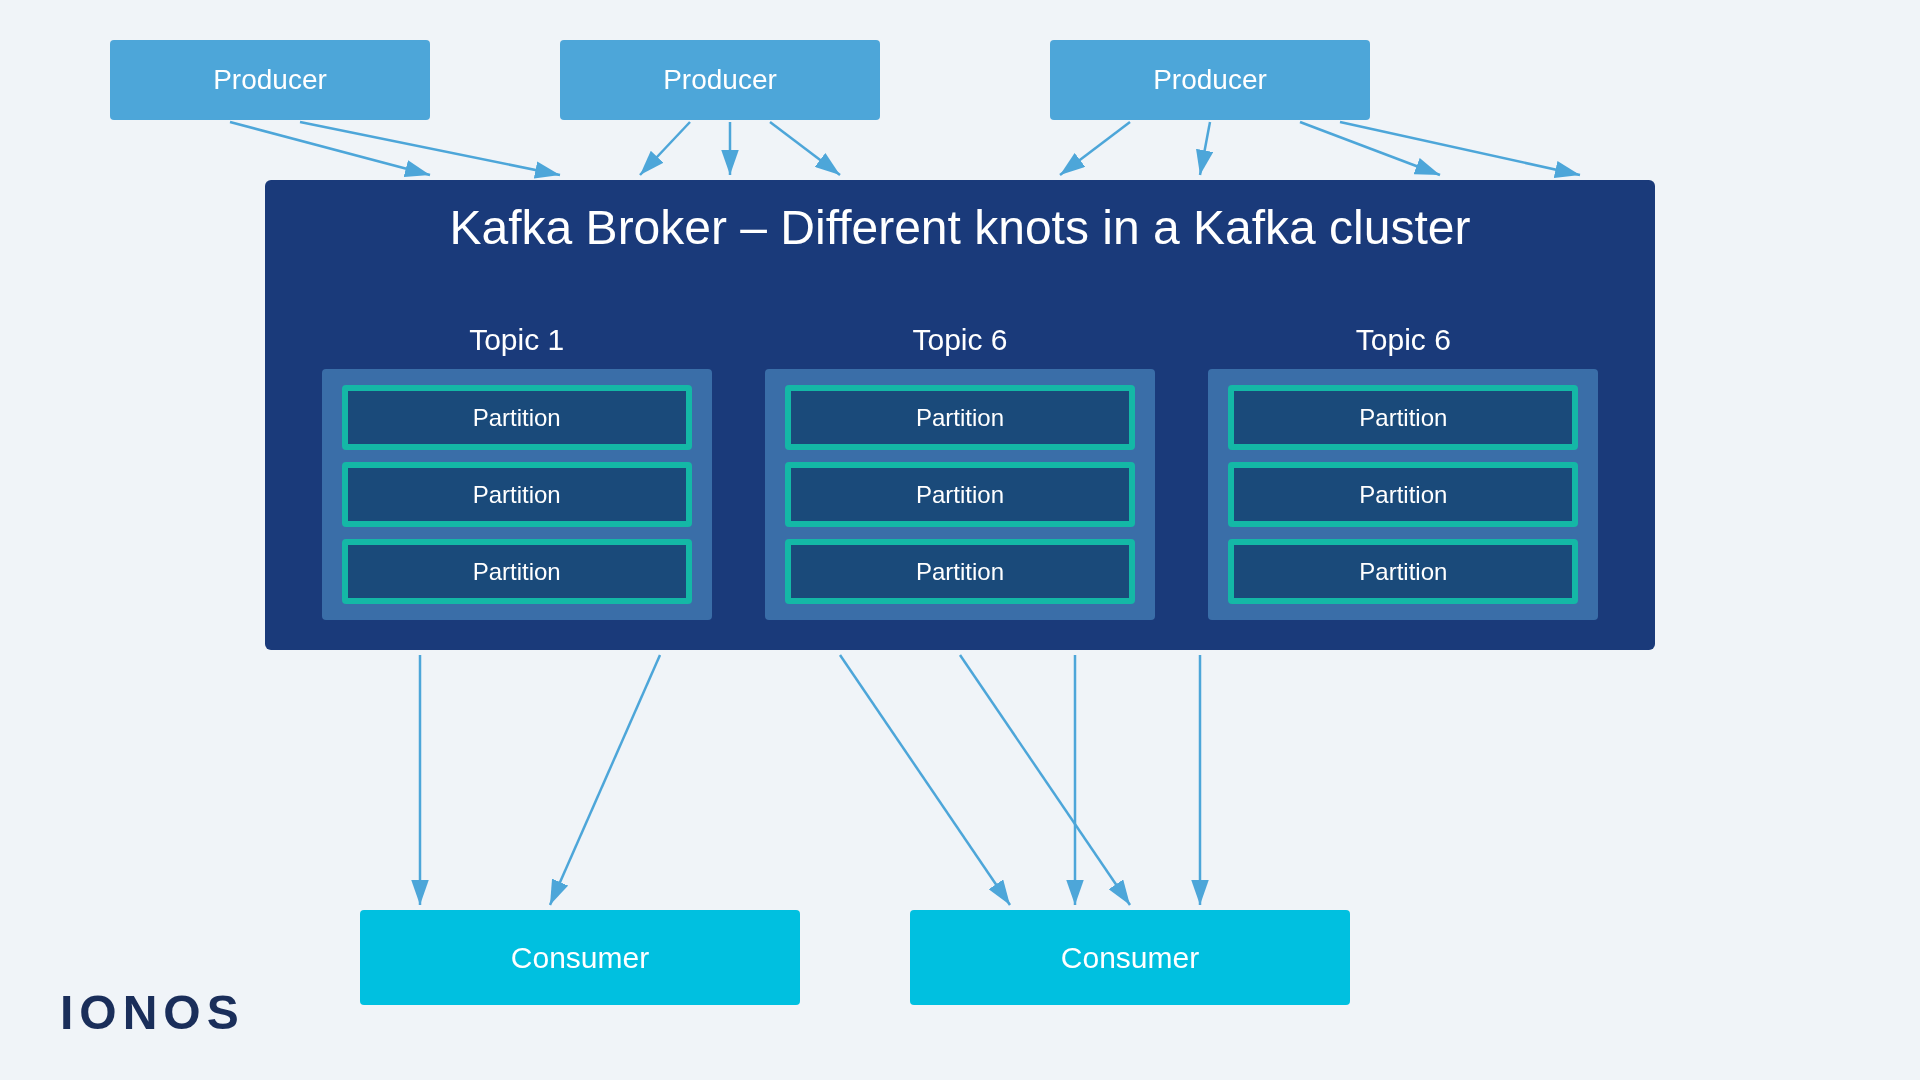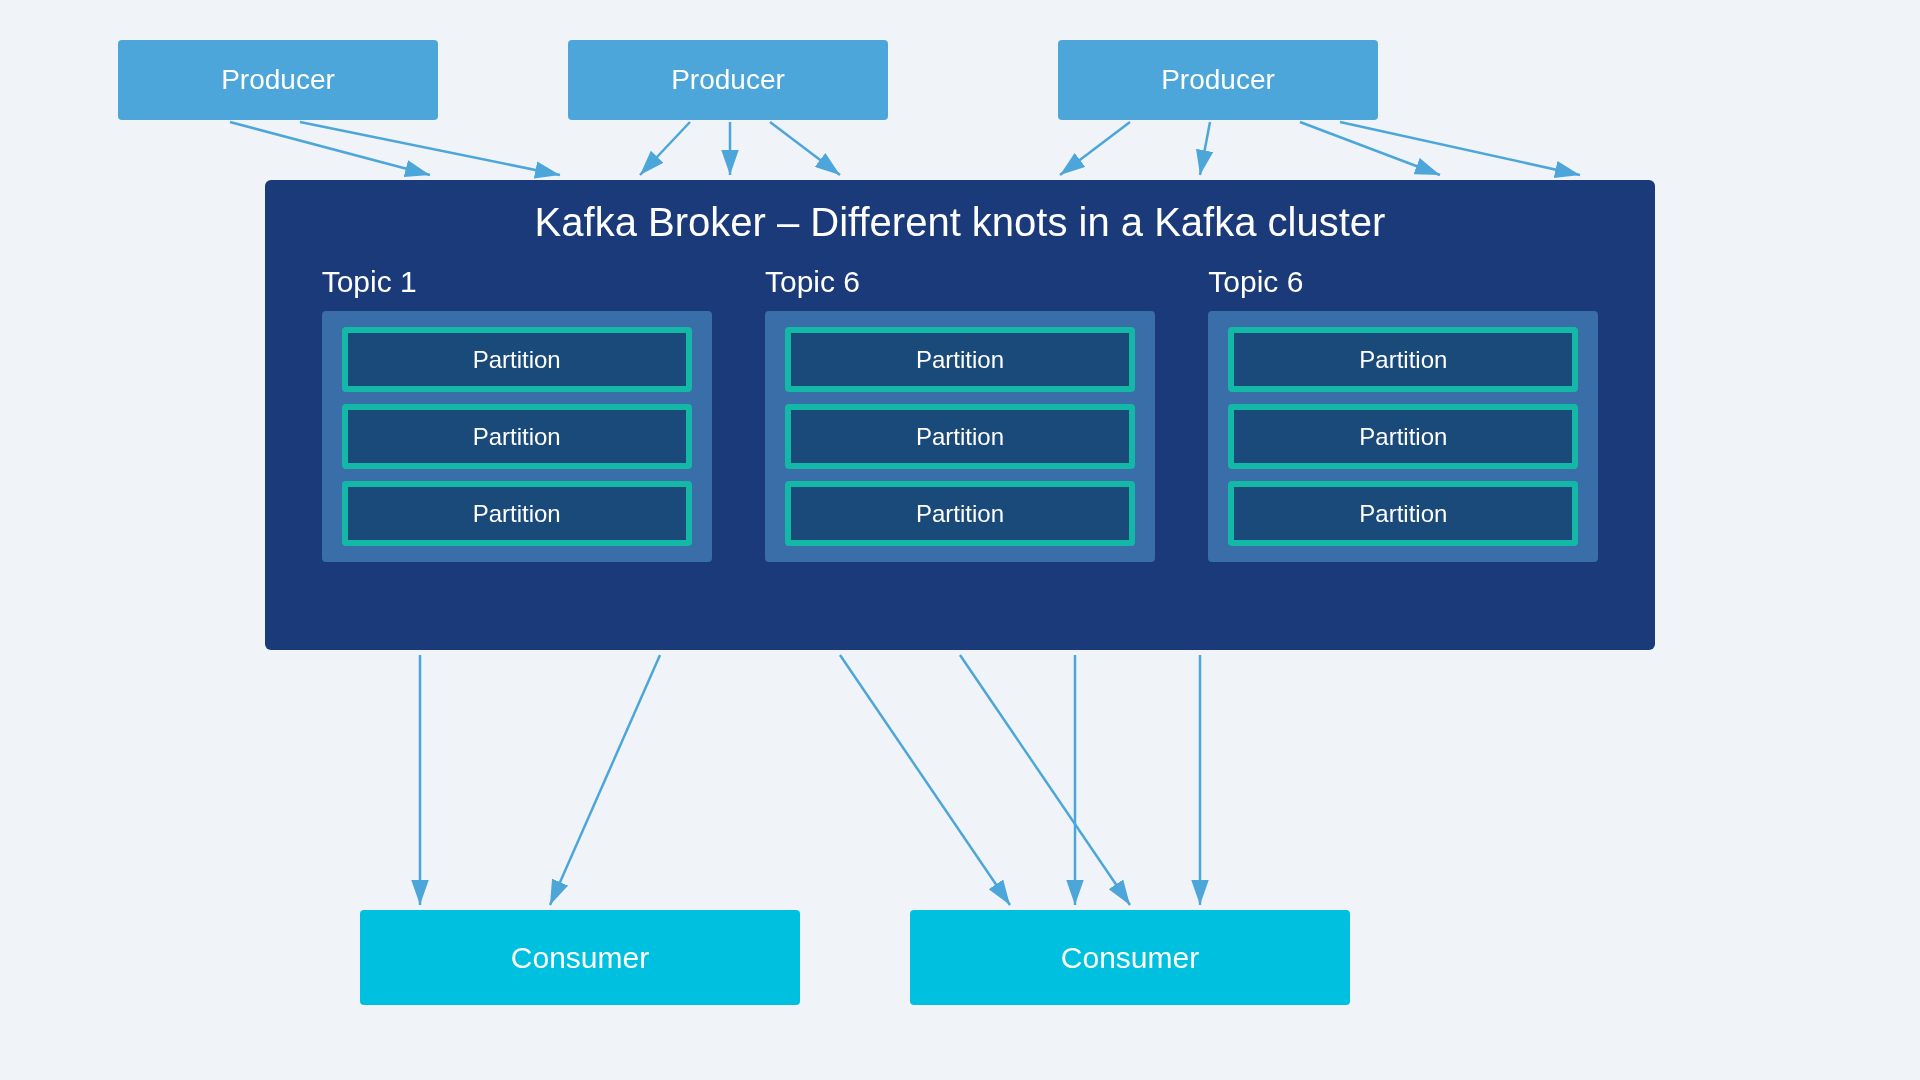--- a/index.html
+++ b/index.html
@@ -24,59 +24,59 @@
       background-color: #4da6d9;
       color: white;
       font-size: 28px;
       font-weight: 400;
       display: flex;
       align-items: center;
       justify-content: center;
       width: 320px;
       height: 80px;
       border-radius: 4px;
-      margin-left: 8px;
     }
 
     .producer-1 { position: absolute; left: 110px; top: 40px; }
     .producer-2 { position: absolute; left: 560px; top: 40px; }
     .producer-3 { position: absolute; left: 1020px; top: 40px; }
 
     
     .broker-box {
       position: absolute;
       top: 180px;
       left: 265px;
       width: 1390px;
       height: 470px;
       background-color: #1a3a7a;
       border-radius: 6px;
       padding: 20px 30px;
     }
 
     .broker-title {
       color: white;
-      font-size: 40px;
+      font-size: 48px;
       font-weight: 400;
       text-align: center;
       margin-bottom: 20px;
     }
 
     .topics-row {
       display: flex;
       justify-content: space-around;
       align-items: flex-start;
       margin-top: 10px;
     }
 
     .topic-container {
       display: flex;
       flex-direction: column;
-      align-items: flex-start;
+      align-items: center;
       width: 390px;
+      margin-top: 48px;
     }
 
     .topic-label {
       color: white;
       font-size: 30px;
       font-weight: 400;
       margin-bottom: 12px;
     }
 
     .topic-inner {
@@ -252,14 +252,17 @@
   </div>
 
   <div class="consumer-1-box">
     <span>Consumer</span>
   </div>
 
   <div class="consumer-2-box">
     <span>Consumer</span>
   </div>
 
+  <div class="ionos-logo">
+    <span>IONOS</span>
+  </div>
 
 </div>
 
 </body></html>

